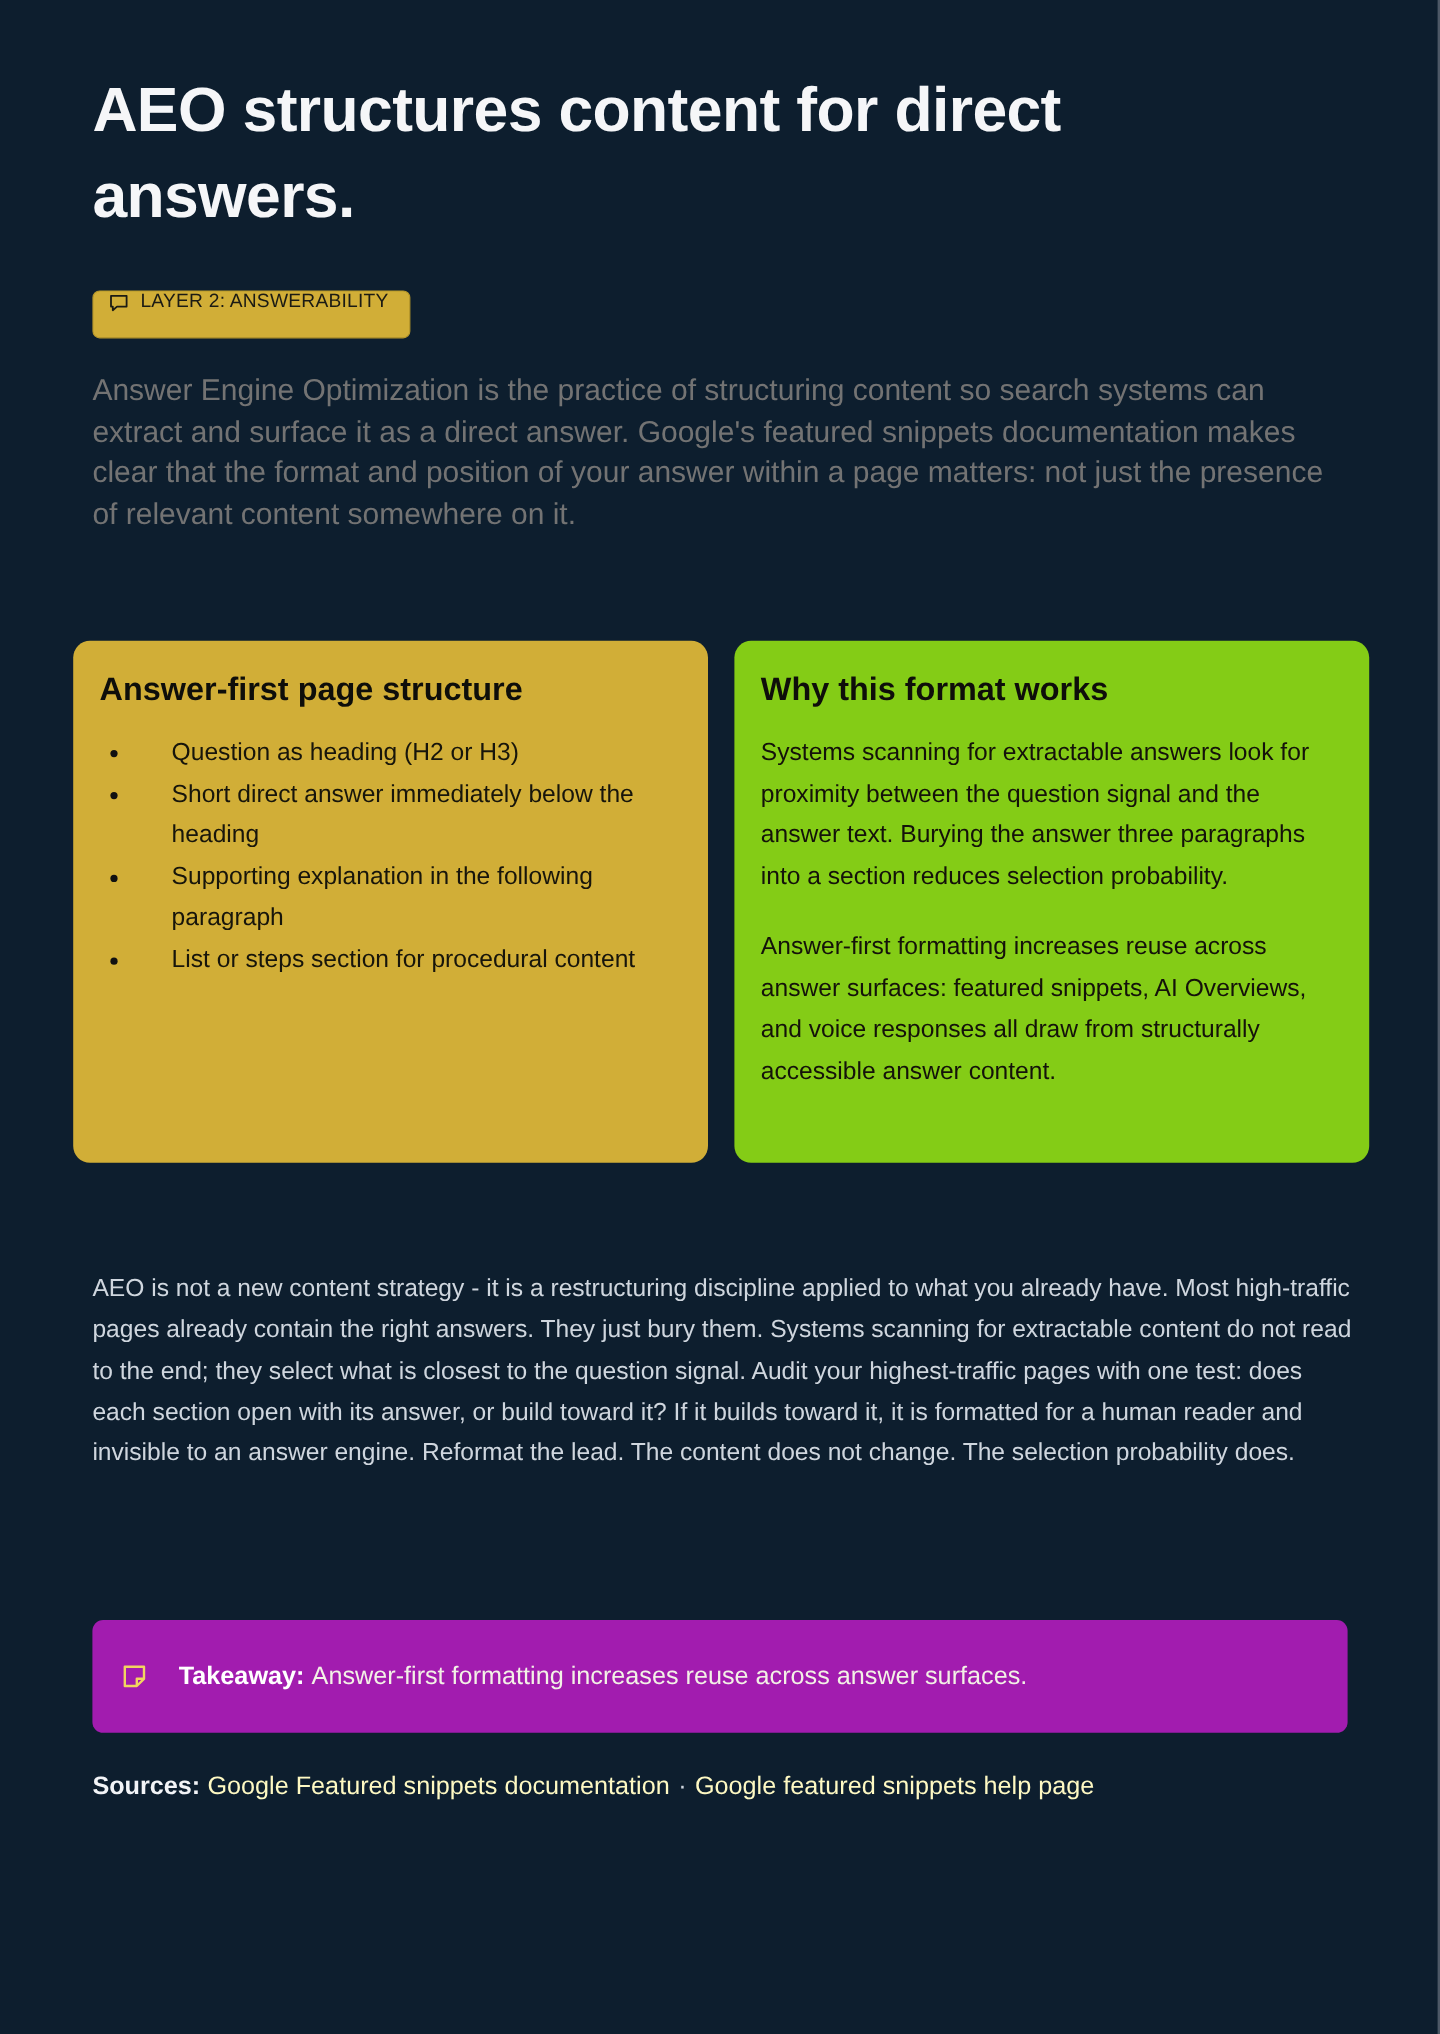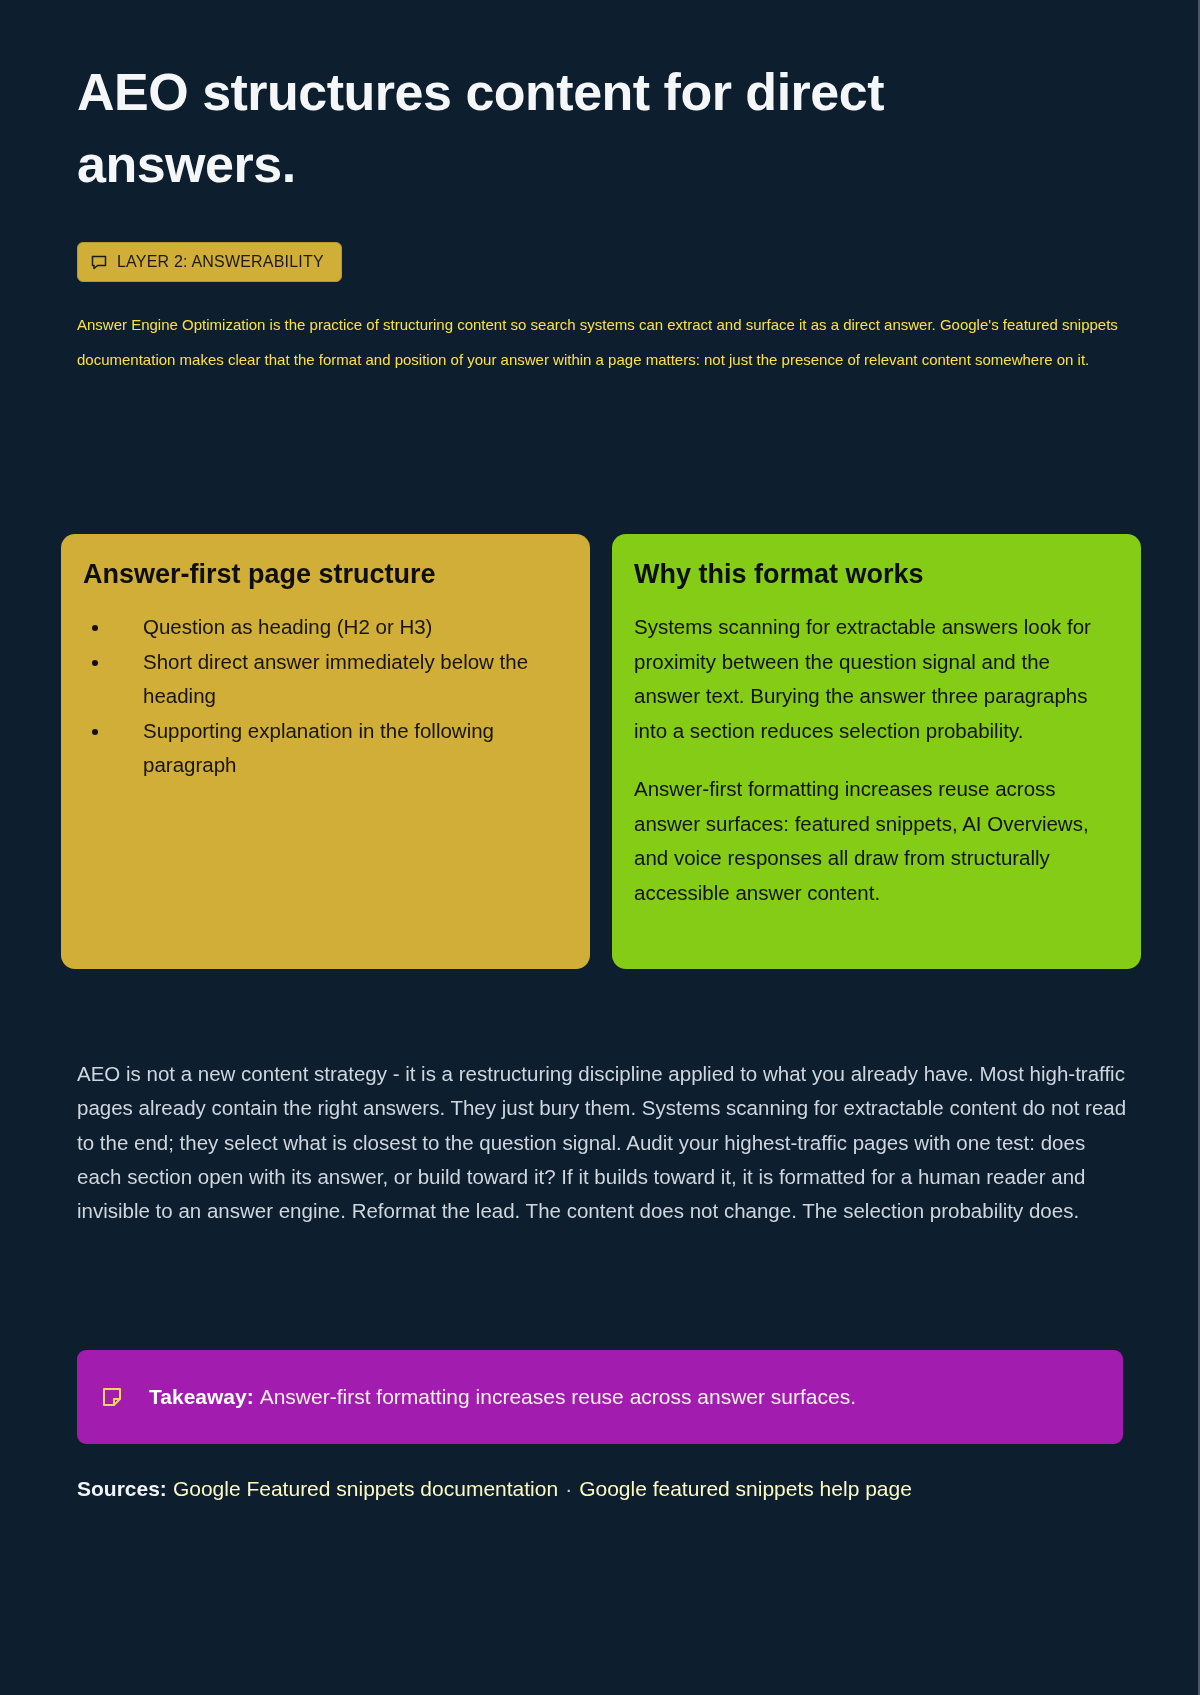--- a/index.html
+++ b/index.html
@@ -44,41 +44,41 @@
     .badge {
       position: absolute;
       left: 0;
       top: 242px;
       height: 40px;
       padding: 0 17px 0 12px;
       background: #d1ae37;
       border: 1px solid #b8982a;
       border-radius: 6px;
       display: flex;
-      align-items: center;
+      align-items: flex-start;
       box-sizing: border-box;
       color: #1b1b14;
       font-size: 16px;
       letter-spacing: 0.2px;
     }
     .badge .icon {
       width: 18px;
       height: 18px;
       margin-right: 9px;
       display: inline-flex;
     }
     .intro {
       position: absolute;
       left: 0;
       top: 308px;
       width: 1050px;
       margin: 0;
-      font-size: 15px;
+      font-size: 25px;
       line-height: 34.5px;
-      color: #fde047;
+      color: #737373;
     }
     .cards {
       position: absolute;
       left: -16px;
       top: 534px;
       width: 1080px;
       display: flex;
       gap: 22px;
     }
     .card {
@@ -205,20 +205,21 @@
 
   <p class="intro">Answer Engine Optimization is the practice of structuring content so search systems can extract and surface it as a direct answer. Google's featured snippets documentation makes clear that the format and position of your answer within a page matters: not just the presence of relevant content somewhere on it.</p>
 
   <section class="cards">
     <div class="card light">
       <h2>Answer-first page structure</h2>
       <ul>
         <li>Question as heading (H2 or H3)</li>
         <li>Short direct answer immediately below the heading</li>
         <li>Supporting explanation in the following paragraph</li>
+        <li>List or steps section for procedural content</li>
       </ul>
     </div>
     <div class="card dark">
       <h2>Why this format works</h2>
       <p>Systems scanning for extractable answers look for proximity between the question signal and the answer text. Burying the answer three paragraphs into a section reduces selection probability.</p>
       <p>Answer-first formatting increases reuse across answer surfaces: featured snippets, AI Overviews, and voice responses all draw from structurally accessible answer content.</p>
     </div>
   </section>
 
   <p class="body-para">AEO is not a new content strategy - it is a restructuring discipline applied to what you already have. Most high-traffic pages already contain the right answers. They just bury them. Systems scanning for extractable content do not read to the end; they select what is closest to the question signal. Audit your highest-traffic pages with one test: does each section open with its answer, or build toward it? If it builds toward it, it is formatted for a human reader and invisible to an answer engine. Reformat the lead. The content does not change. The selection probability does.</p>

